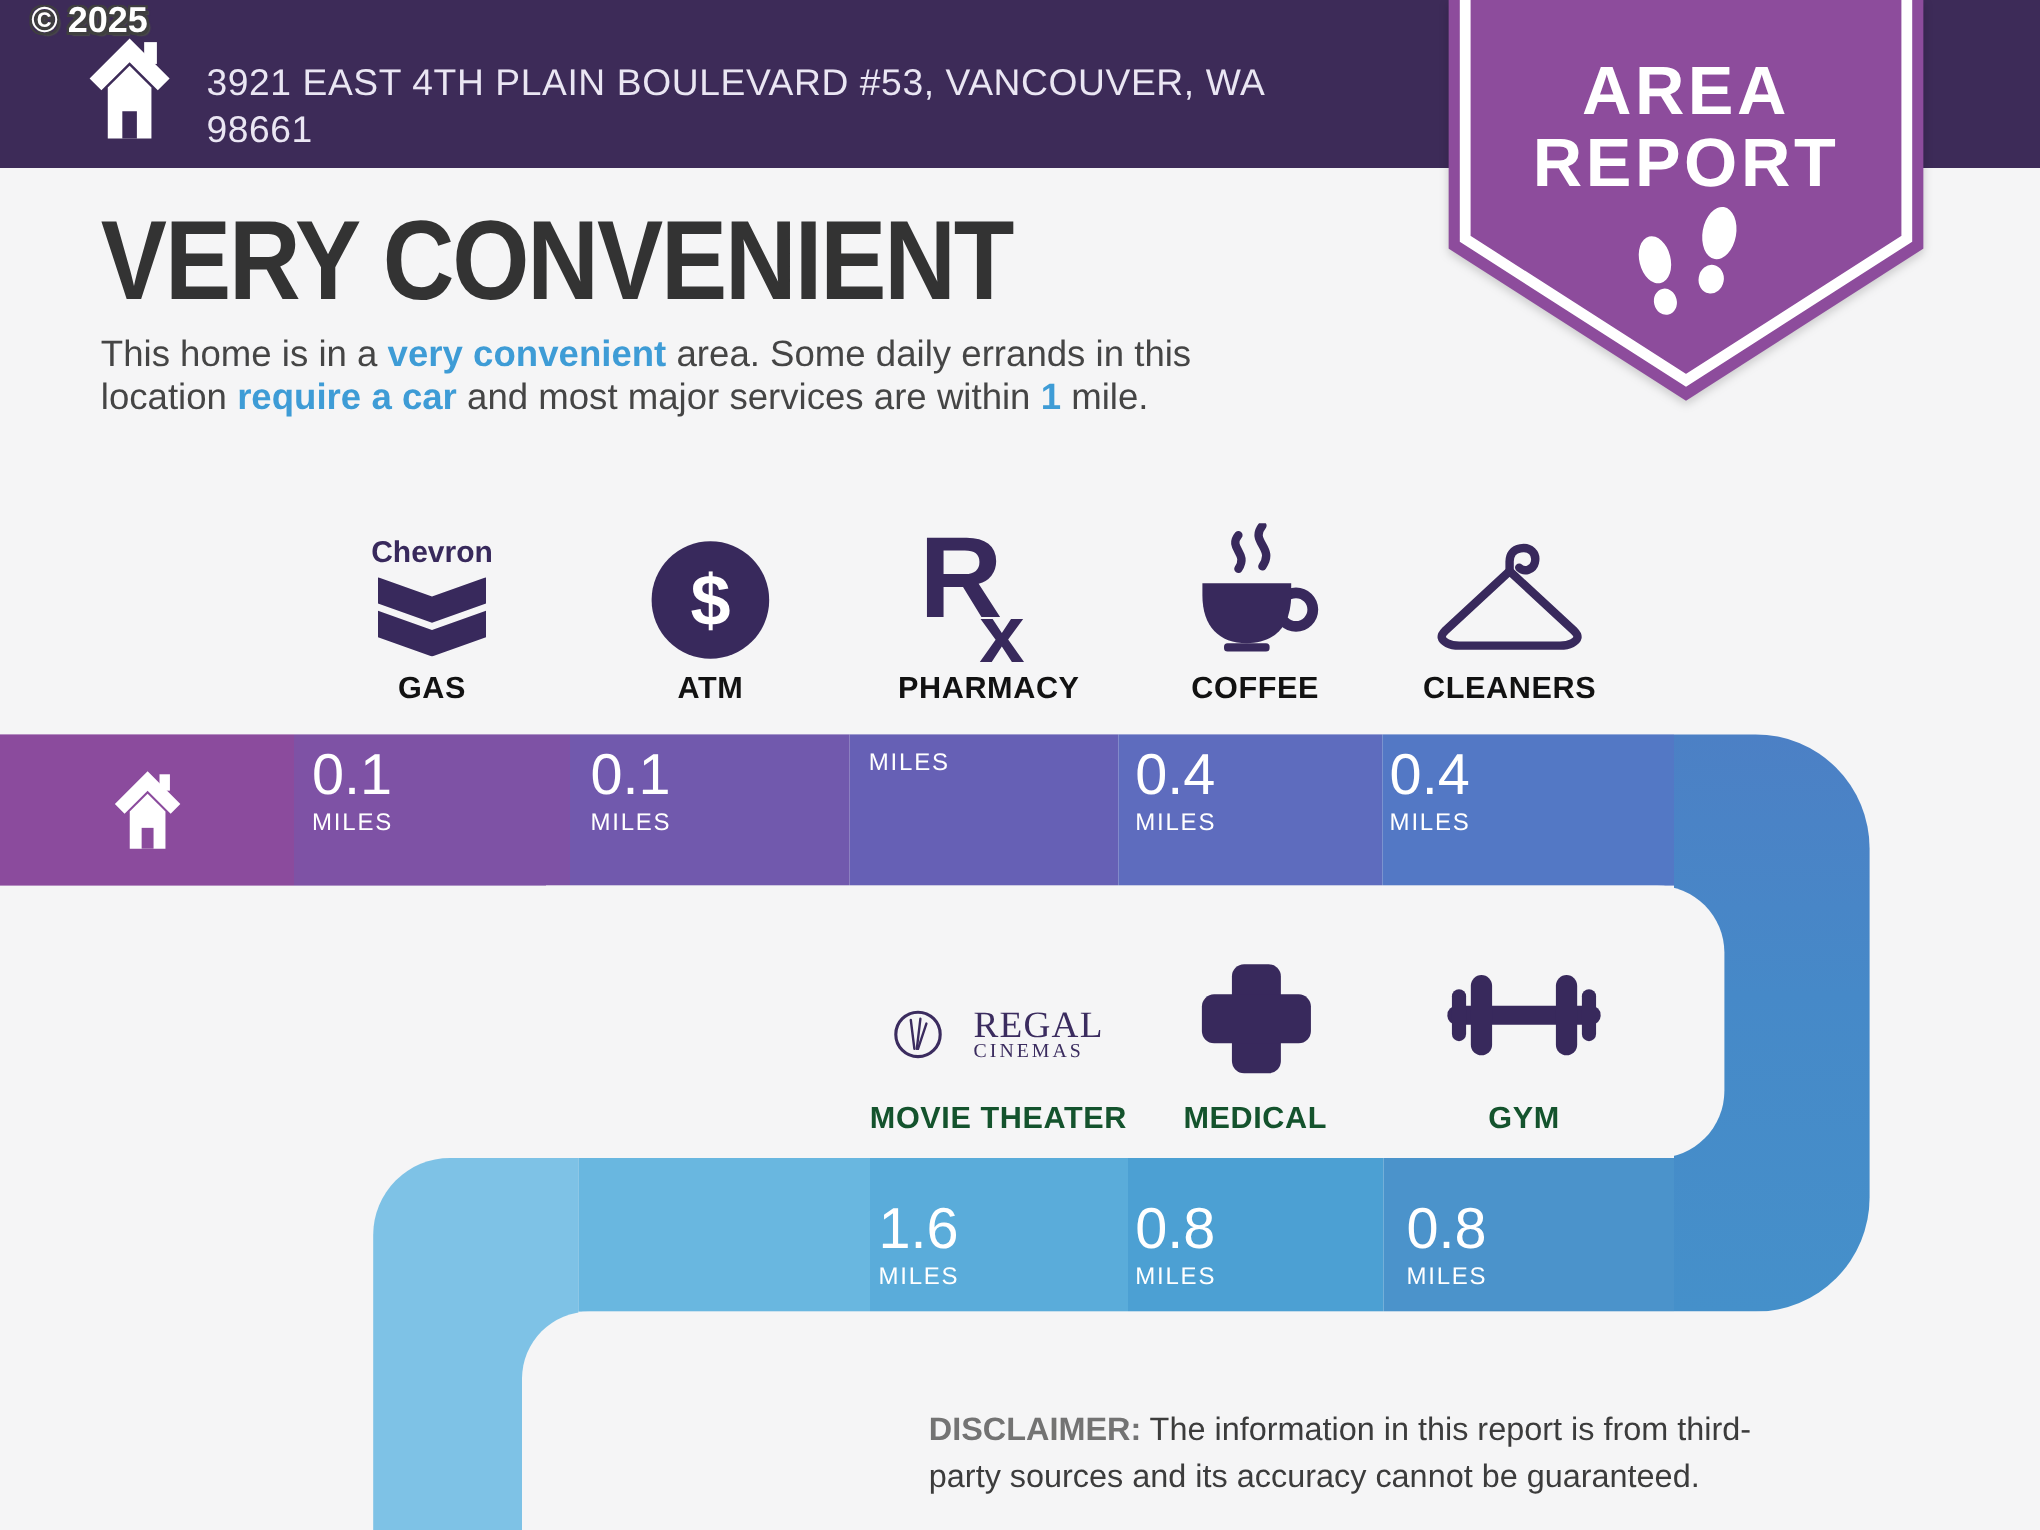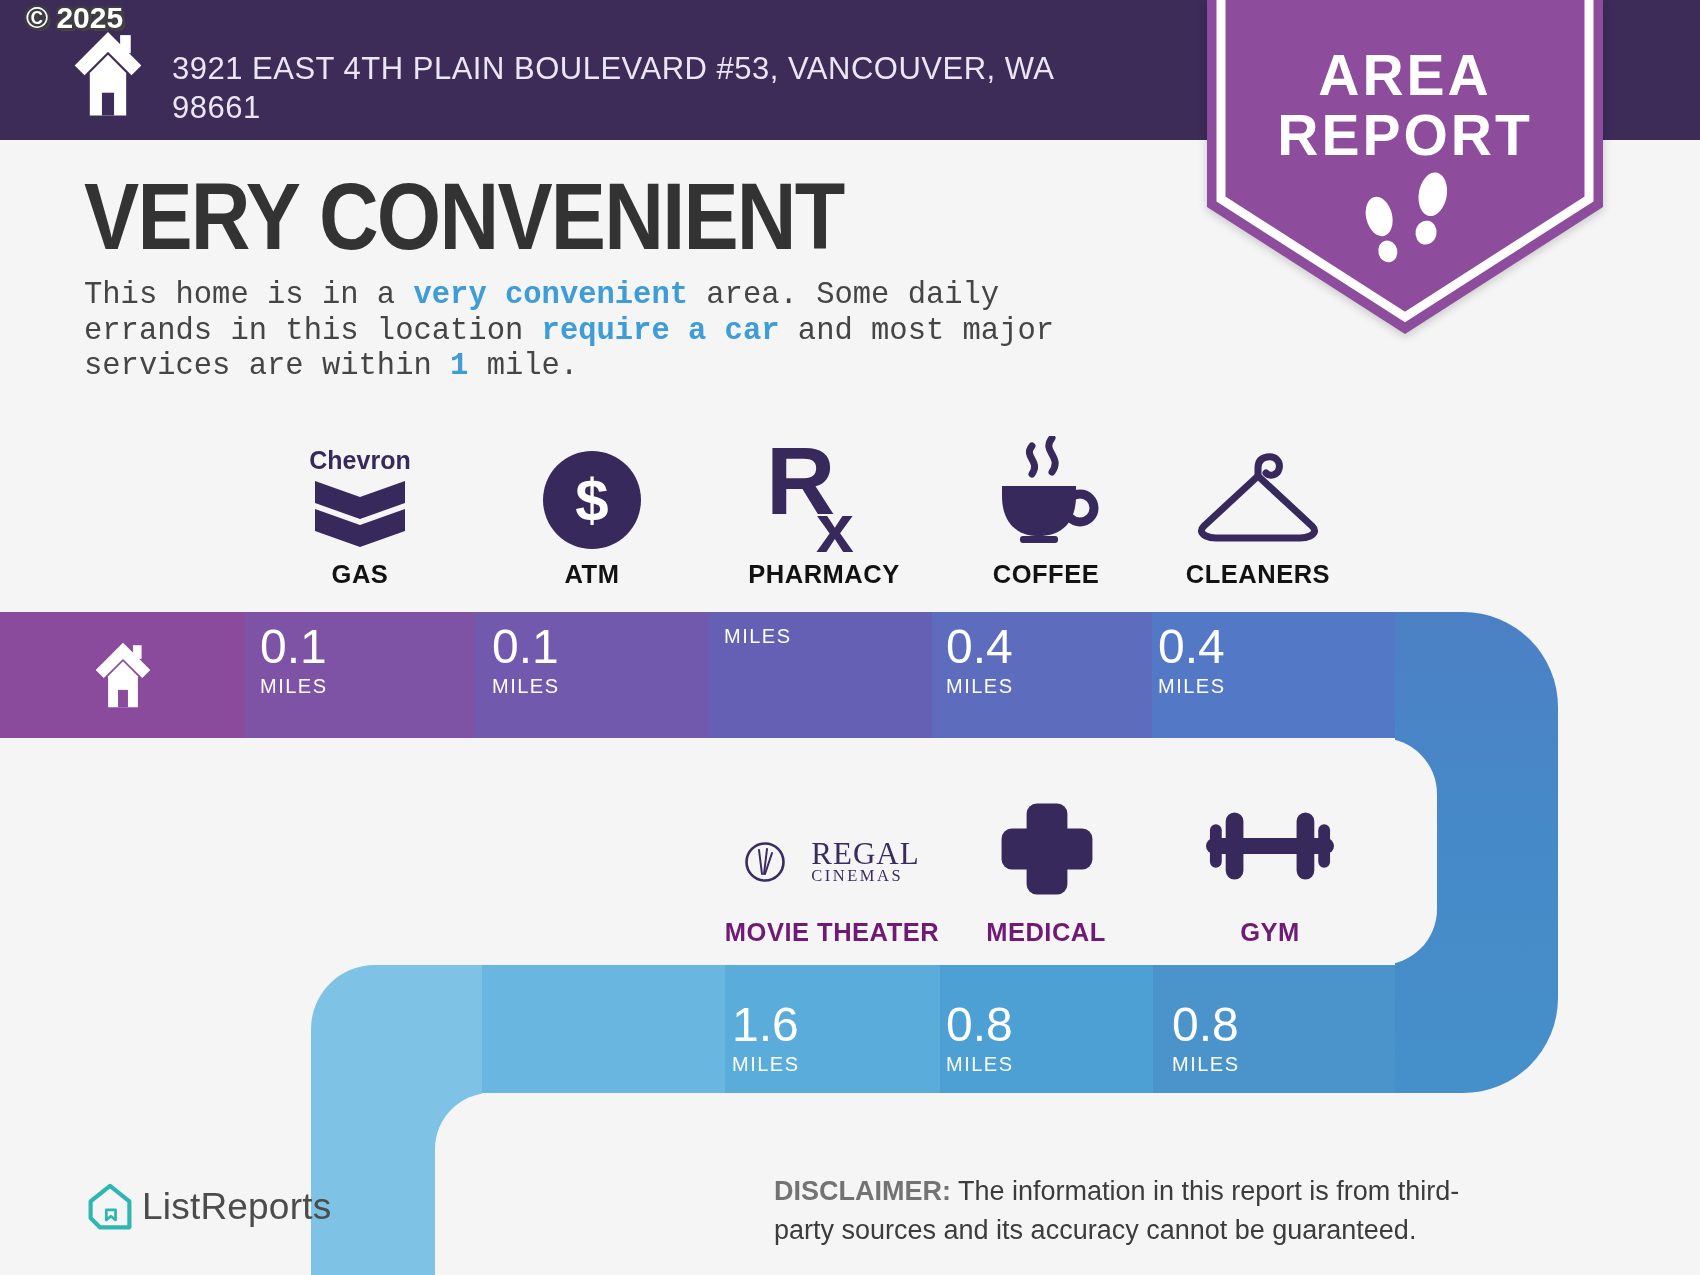--- a/index.html
+++ b/index.html
@@ -13,24 +13,24 @@
   #copyright{left:26px;top:1px;font-size:30px;font-weight:bold;color:#fff;
     text-shadow:-2px -2px 0 #3f3f3f,2px -2px 0 #3f3f3f,-2px 2px 0 #3f3f3f,2px 2px 0 #3f3f3f,3px 3px 1px #4a4a4a;z-index:6;}
 
   
   #badge{left:1207px;top:0;width:396px;height:340px;z-index:5;filter:drop-shadow(0 3px 4px rgba(0,0,0,.18));}
   .badge-text{fill:#fff;font-family:"Liberation Sans",sans-serif;font-weight:bold;font-size:57px;letter-spacing:3px;}
 
   
   #page-title{left:84px;top:170px;font-size:94px;line-height:1;font-weight:bold;color:#333;
     letter-spacing:-2px;transform:scaleX(.88);transform-origin:left top;white-space:nowrap;}
-  #intro{left:84px;top:278px;width:1020px;font-size:30.5px;line-height:35.5px;color:#454545;font-family:Liberation Mono, monospace;}
+  #intro{left:84px;top:278px;width:1020px;font-size:30.5px;line-height:35.5px;color:#454545;}
   .hl{font-weight:bold;color:#3E9CD6;}
   .amenity-label{position:absolute;width:260px;top:560px;text-align:center;font-size:25.5px;font-weight:bold;color:#121212;letter-spacing:.5px;}
-  .amenity-label2{position:absolute;width:280px;top:918px;text-align:center;font-size:25.5px;font-weight:bold;color:#701a75;letter-spacing:.5px;}
+  .amenity-label2{position:absolute;width:280px;top:918px;text-align:center;font-size:25.5px;font-weight:bold;color:#14532d;letter-spacing:.5px;}
   .icon-purple{color:#38295C;fill:#38295C;}
 
   
   .cell{position:absolute;top:612px;height:126px;}
   .cell2{position:absolute;top:965px;height:128px;}
   #lshape{left:1395px;top:612px;width:163px;height:481px;border-radius:0 95px 95px 0;
     background:linear-gradient(180deg,#4C80C5 0%,#4689C8 45%,#4590CA 100%);}
   #tail{left:311px;top:965px;width:171px;height:310px;border-radius:64px 0 0 0;background:#7EC2E6;}
   #notch-top{left:455px;top:738px;width:982px;height:227px;background:#f5f5f6;border-radius:0 56px 56px 0;}
   #notch-bottom{left:435px;top:1093px;width:1265px;height:182px;background:#f5f5f6;border-radius:56px 0 0 0;}
@@ -231,23 +231,16 @@
   </div>
   <div class="num-block nb2" style="left:946px;">
     <div class="num">0.8</div>
       <div class="miles">MILES</div>
   </div>
   <div class="num-block nb2" style="left:1172px;">
     <div class="num">0.8</div>
       <div class="miles">MILES</div>
   </div>
 
-  <div class="abs" id="brand">
-    <svg width="48" height="50" viewBox="0 0 52 54">
-      <path d="M26 4 L47 21 V49 H15 L5 39 V21 Z" fill="none" stroke="#2EB6B3" stroke-width="4.5" stroke-linejoin="round"></path>
-      <path d="M22 30 h10 v11 l-5 -4 l-5 4 z" fill="none" stroke="#2EB6B3" stroke-width="3" stroke-linejoin="round"></path>
-    </svg>
-    <span id="brand-text">ListReports</span>
-  </div>
 
   <div class="abs" id="disclaimer"><b>DISCLAIMER:</b><span> The information in this report is from third-party sources and its accuracy cannot be guaranteed.</span></div>
 
 </div>
 
 </body></html>

